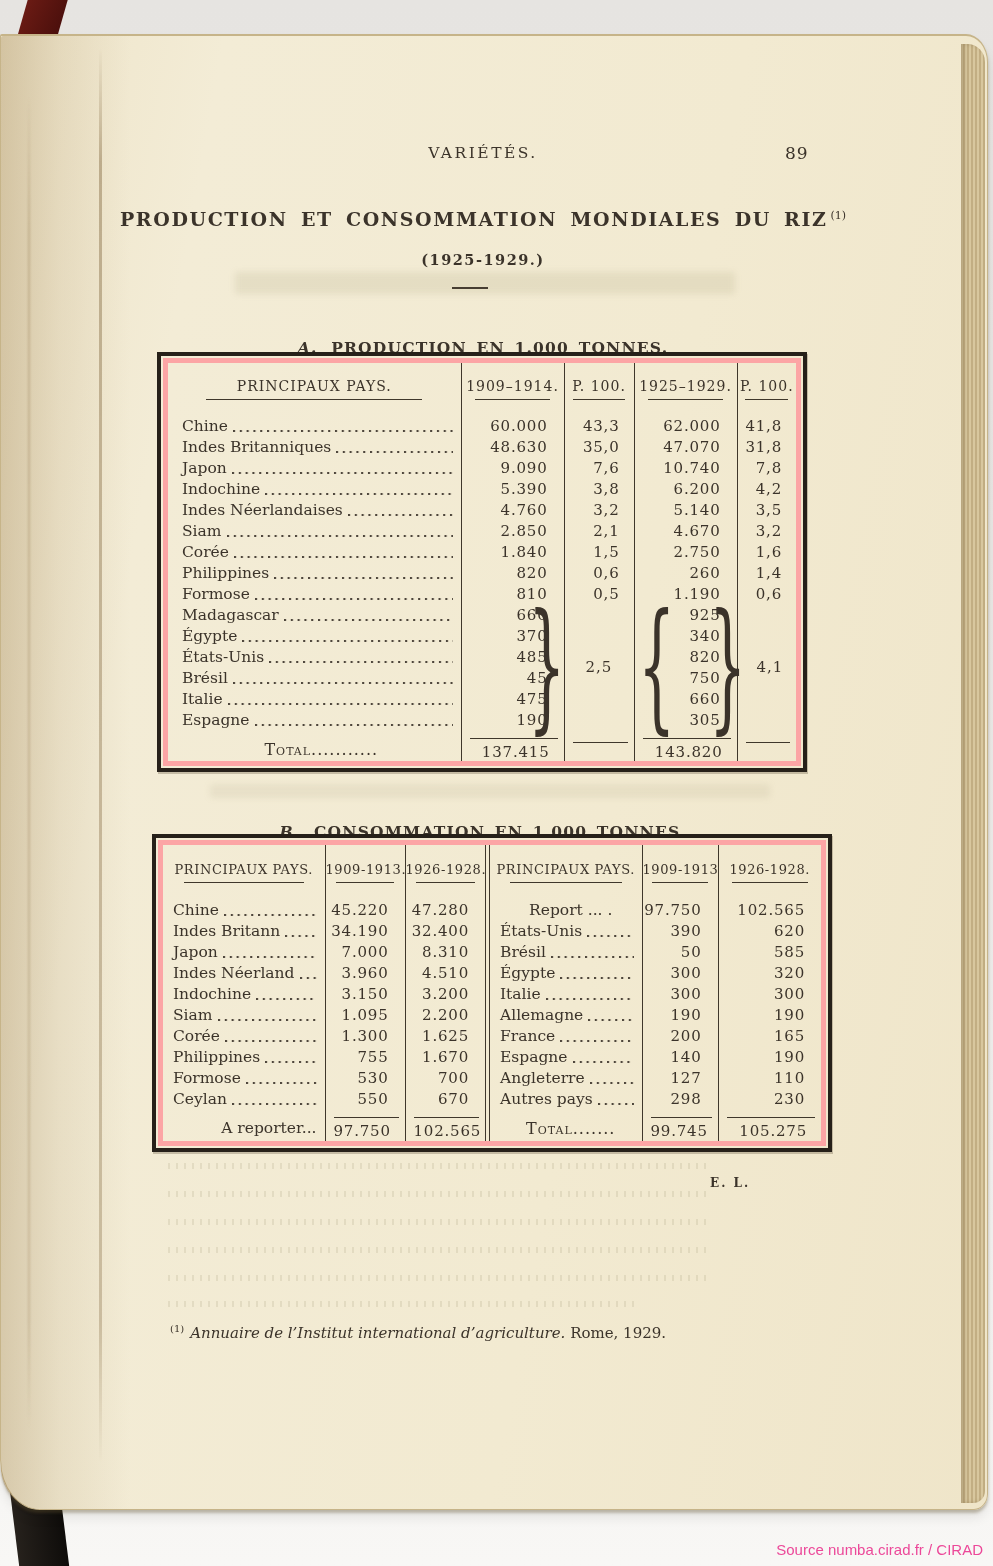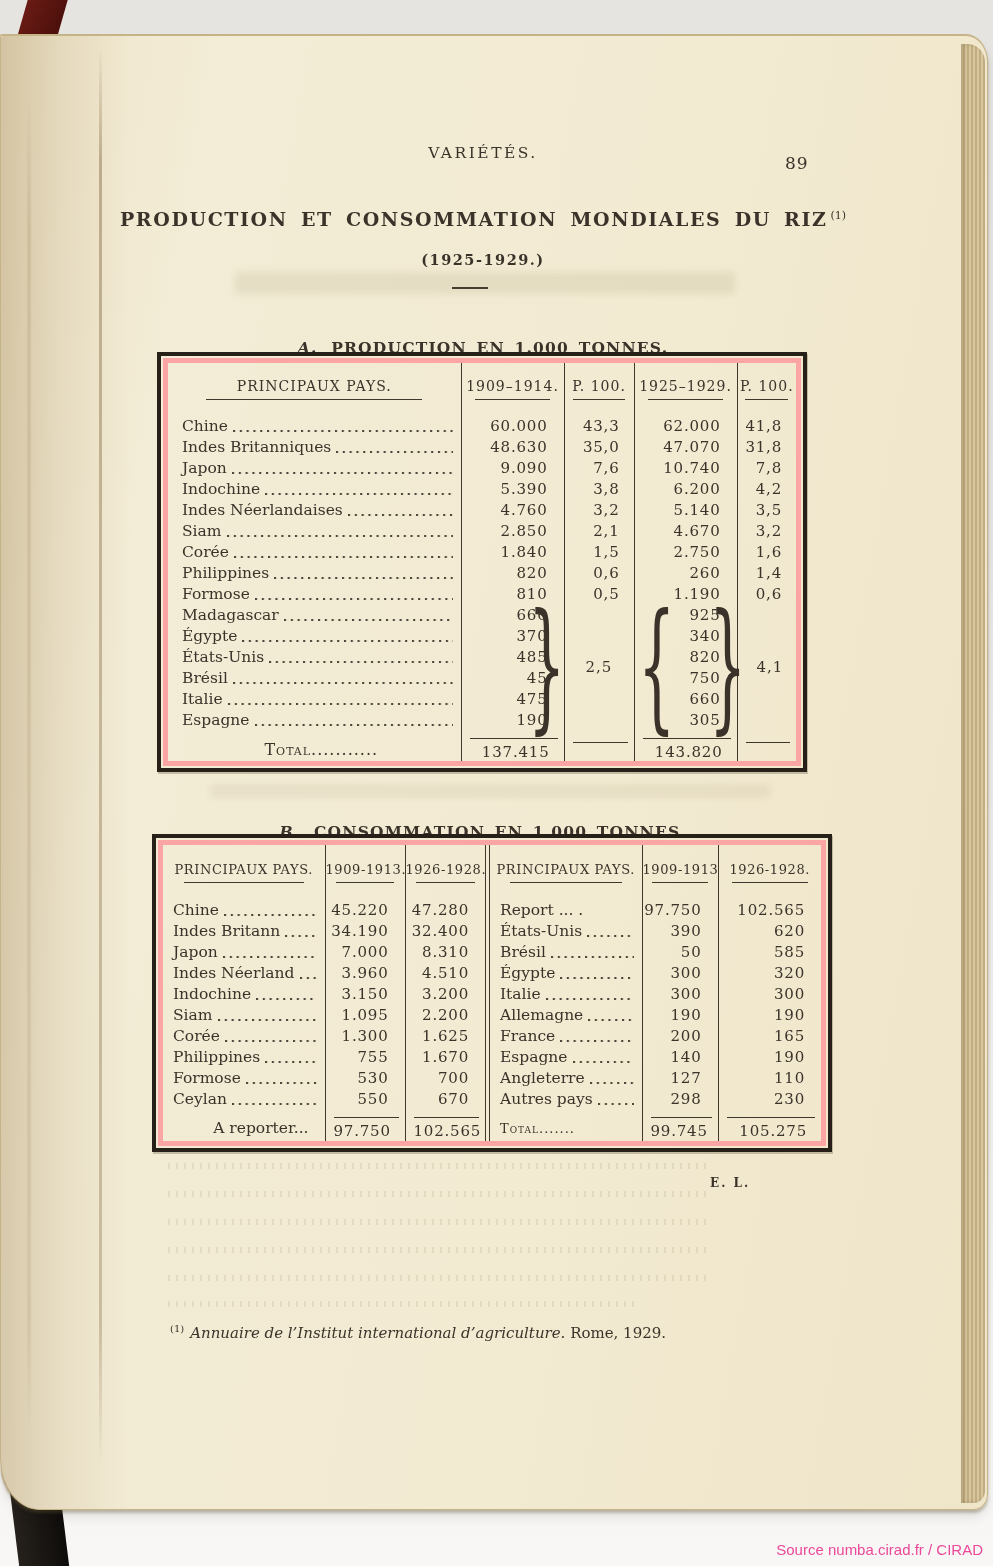--- a/index.html
+++ b/index.html
@@ -32,21 +32,21 @@
   
   .ghost{position:absolute;z-index:2;pointer-events:none;}
   .g-head{top:272px;left:235px;width:500px;height:22px;background:rgba(139,131,86,.13);filter:blur(3px);border-radius:3px;}
   .g-head2{top:784px;left:210px;width:560px;height:14px;background:rgba(139,131,86,.10);filter:blur(3px);border-radius:3px;}
   .g-bar{left:168px;width:540px;height:6px;opacity:.5;filter:blur(.5px);
     background:repeating-linear-gradient(90deg,rgba(120,110,70,.25) 0 2px,rgba(120,110,70,0) 2px 8px);}
   
   .layer{position:absolute;inset:0;z-index:3;border-radius:20px;}
   .centered{position:absolute;left:0;width:966px;text-align:center;}
   .rh-title{top:144px;font-size:15.5px;letter-spacing:2.5px;}
-  .rh-num{position:absolute;top:153px;left:785px;font-size:17px;letter-spacing:1px;}
+  .rh-num{position:absolute;top:143px;left:785px;font-size:17px;letter-spacing:1px;}
   .doc-title{top:208px;font-size:19px;font-weight:bold;letter-spacing:1.6px;word-spacing:5px;}
   .doc-title sup{font-size:11px;font-weight:normal;letter-spacing:0;margin-left:3px;}
   .doc-period{top:251px;font-size:14.5px;font-weight:bold;letter-spacing:1.5px;}
   .sep-rule{position:absolute;top:287px;left:452px;width:36px;border-top:2px solid #463d32;}
   .tbl-caption{font-size:15.5px;font-weight:600;letter-spacing:1.2px;word-spacing:3px;margin-top:21px;}
   .cap-a{top:317px;}
   .cap-b{top:801px;}
   .tbl-caption i{font-weight:600;margin-right:4px;}
   .signature{position:absolute;top:1176px;left:710px;font-size:12px;font-weight:bold;letter-spacing:2px;}
   .footnote{position:absolute;top:1323px;left:170px;width:660px;font-size:15px;}
@@ -72,28 +72,28 @@
   .c-num{text-align:right;padding-right:16px;letter-spacing:.8px;}
   .c-p{text-align:right;padding-right:14px;letter-spacing:.8px;}
   .c-pays{padding-left:14px;}
   .tb .c-pays{padding-left:10px;}
   .pays-flex{display:flex;align-items:baseline;}
   .pname{font-size:15.5px;white-space:nowrap;}
   .leader{flex:1;margin:0 8px 0 5px;align-self:flex-end;height:15px;
     background-image:radial-gradient(circle at 1.1px 11px,rgba(59,51,42,.9) 1.05px,rgba(59,51,42,0) 1.5px);
     background-repeat:repeat-x;background-size:6.8px 15px;}
   .center-lab{text-align:center;}
-  .center-lab .pays-flex{justify-content:flex-start;}
+  .center-lab .pays-flex{justify-content:center;}
   tfoot td{height:38px;vertical-align:middle;}
   .ruled{display:block;margin:0 6px 0 8px;border-top:1px solid #3f372b;padding:4px 8px 0 0;
     text-align:right;letter-spacing:.8px;font-size:15px;}
   .ruled.empty{height:10px;}
   .total-label{display:block;text-align:center;font-variant:small-caps;letter-spacing:1px;font-size:16px;}
-  .flabelL{display:block;text-align:right;padding-right:16px;font-size:15.5px;}
-  .flabelR{display:block;font-variant:small-caps;letter-spacing:1px;font-size:13px;}
+  .flabelL{display:block;text-align:right;padding-right:8px;font-size:15.5px;}
+  .flabelR{display:block;text-align:center;font-variant:small-caps;letter-spacing:1px;font-size:16px;}
   
   .brace{position:absolute;top:239px;height:128px;line-height:128px;font-size:140px;color:#3b332a;
     transform:scaleX(.42);transform-origin:left center;}
   .b1{left:360px;}
   .b2{left:470px;}
   .b3{left:541px;}
   .gval{position:absolute;top:241px;height:126px;width:70px;display:flex;align-items:center;
     justify-content:center;font-size:15px;letter-spacing:1px;}
   .g1{left:396px;}
   .g2{left:567px;}

